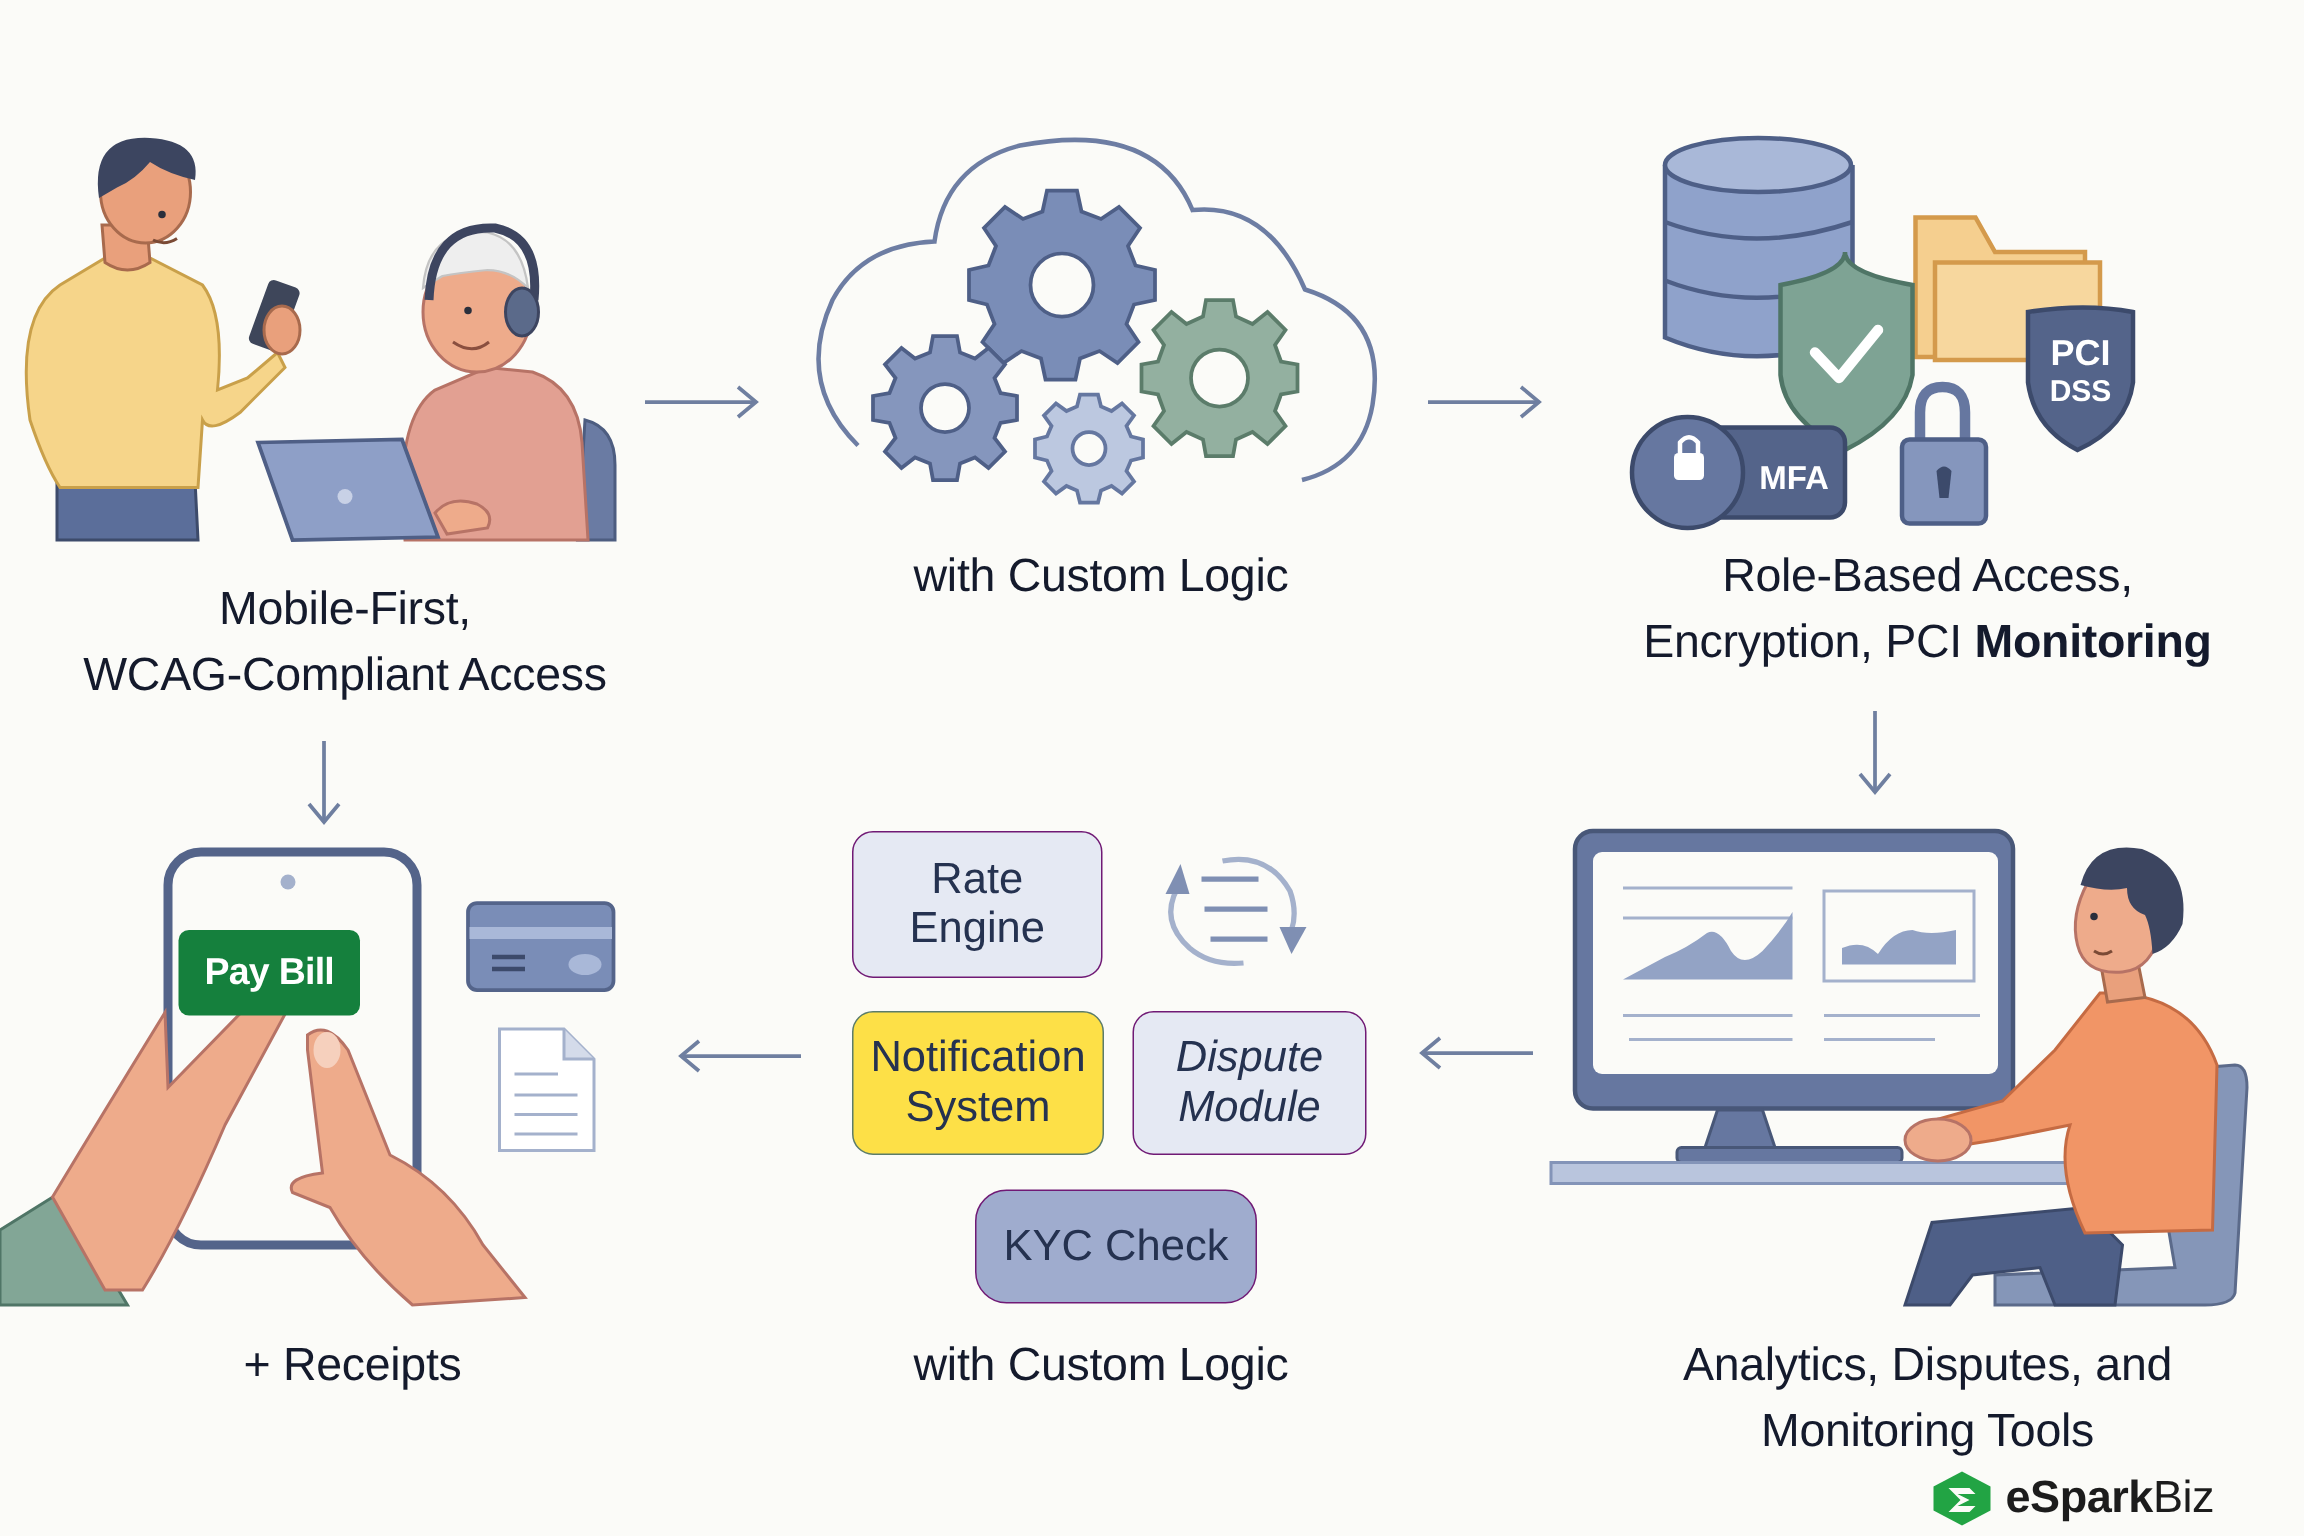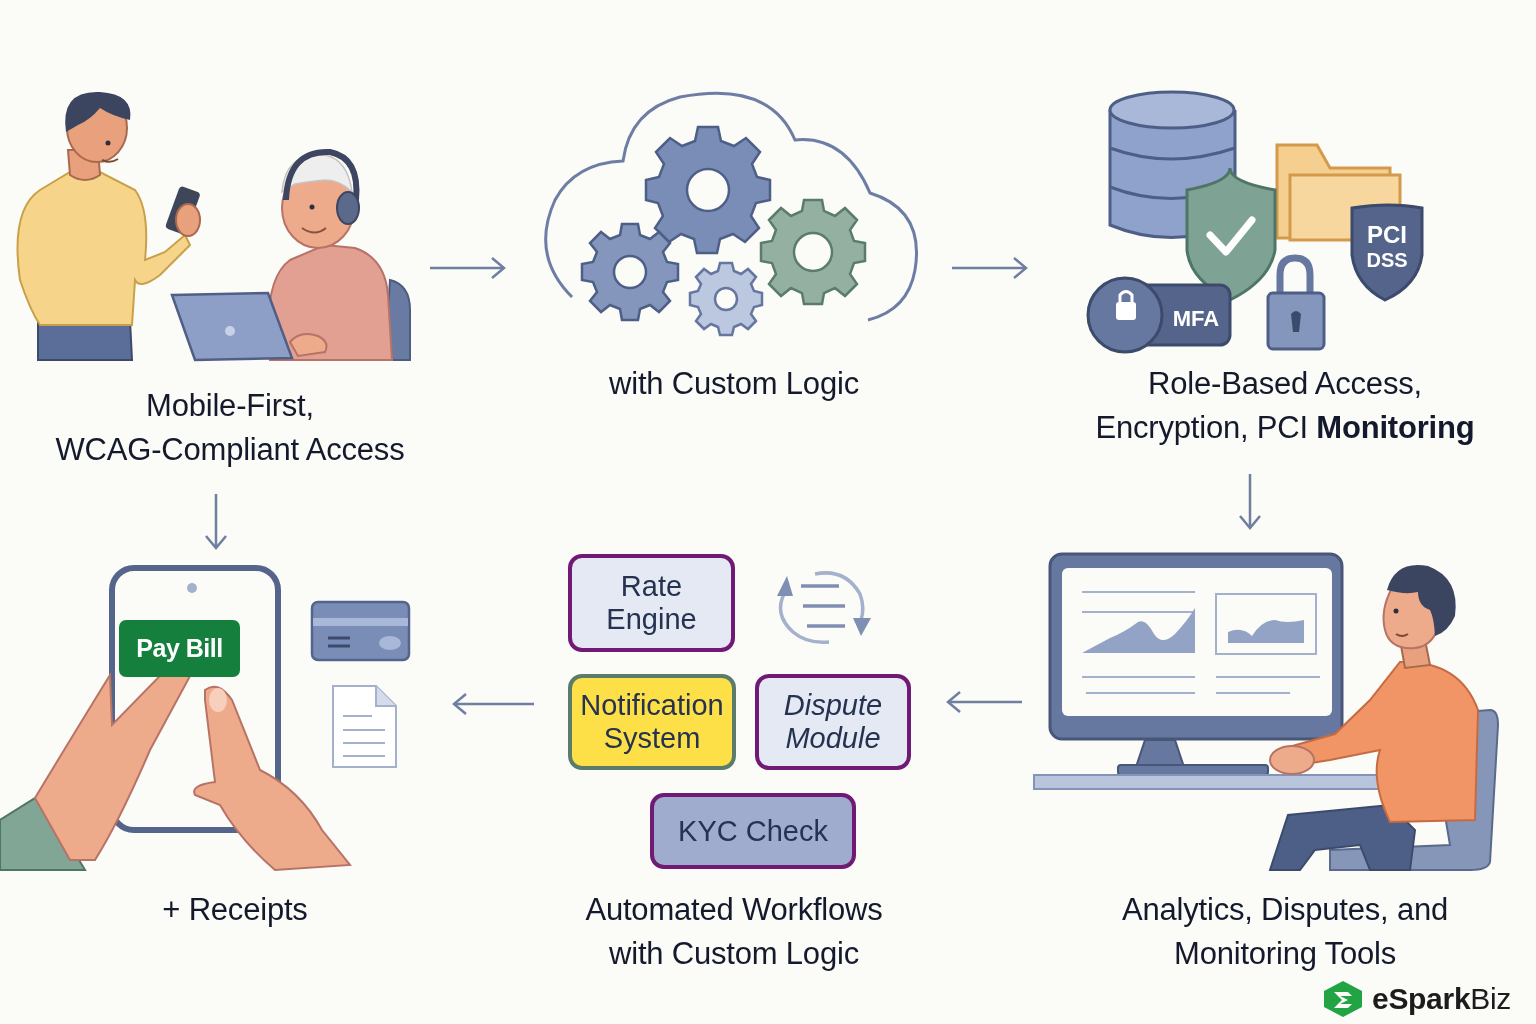--- a/index.html
+++ b/index.html
@@ -9,26 +9,26 @@
     font-family: "Liberation Sans", "DejaVu Sans", sans-serif;
     color:#141a2c;
   }
   .caption {
     position:absolute; text-align:center; font-size:31px; line-height:44px;
     color:#141a2c; letter-spacing:-0.2px;
   }
   .caption .bold { font-weight:bold; }
   svg { position:absolute; overflow:visible; }
   .module {
-    position:absolute; border:4px solid #701a75; border-radius:14px;
+    position:absolute; border:1px solid #701a75; border-radius:14px;
     display:flex; align-items:center; justify-content:center; text-align:center;
     font-size:29px; line-height:33px; color:#253250; box-sizing:border-box;
   }
   .logo {
-    position:absolute; left:1322px; top:980px; display:flex; align-items:center;text-align:right;
+    position:absolute; left:1287px; top:980px; display:flex; align-items:center;text-align:right;
   }
   .logo-text { font-size:30px; color:#1c1c1c; margin-left:8px; letter-spacing:-0.3px; }
   .logo-text .b { font-weight:bold; }
 </style>
 </head>
 <body>
 
 <svg style="left:0;top:80px" width="430" height="290" viewBox="0 0 430 290">
 
   <g>
@@ -217,26 +217,25 @@
   </div>
 </div>
 
 <div class="module" style="left:755px;top:674px;width:156px;height:96px;background:#e5e9f3;font-style:italic;">
   <div>
     <div>Dispute</div>
     <div>Module</div>
   </div>
 </div>
 
-<div class="module" style="left:650px;top:793px;width:206px;height:76px;background:#9facce;">
+<div class="module" style="left:650px;top:793px;width:188px;height:76px;background:#9facce;border-radius:21px;">
   <div>KYC Check</div>
 </div>
 
 <div class="caption" style="left:534px;top:888px;width:400px;">
-  <div>Automated Workflows</div>
   <div>with Custom Logic</div>
 </div>
 
 <svg style="left:0;top:560px" width="430" height="320" viewBox="0 0 430 320">
   <g>
     <rect x="112" y="8" width="166" height="262" rx="22" fill="#fbfbf8" stroke="#54648a" stroke-width="6"></rect>
     <circle cx="192" cy="28" r="5" fill="#a4b1cc"></circle>
   </g>
   <g>
     <rect x="312" y="42" width="97" height="58" rx="6" fill="#7a8db7" stroke="#54648a" stroke-width="2.5"></rect>

